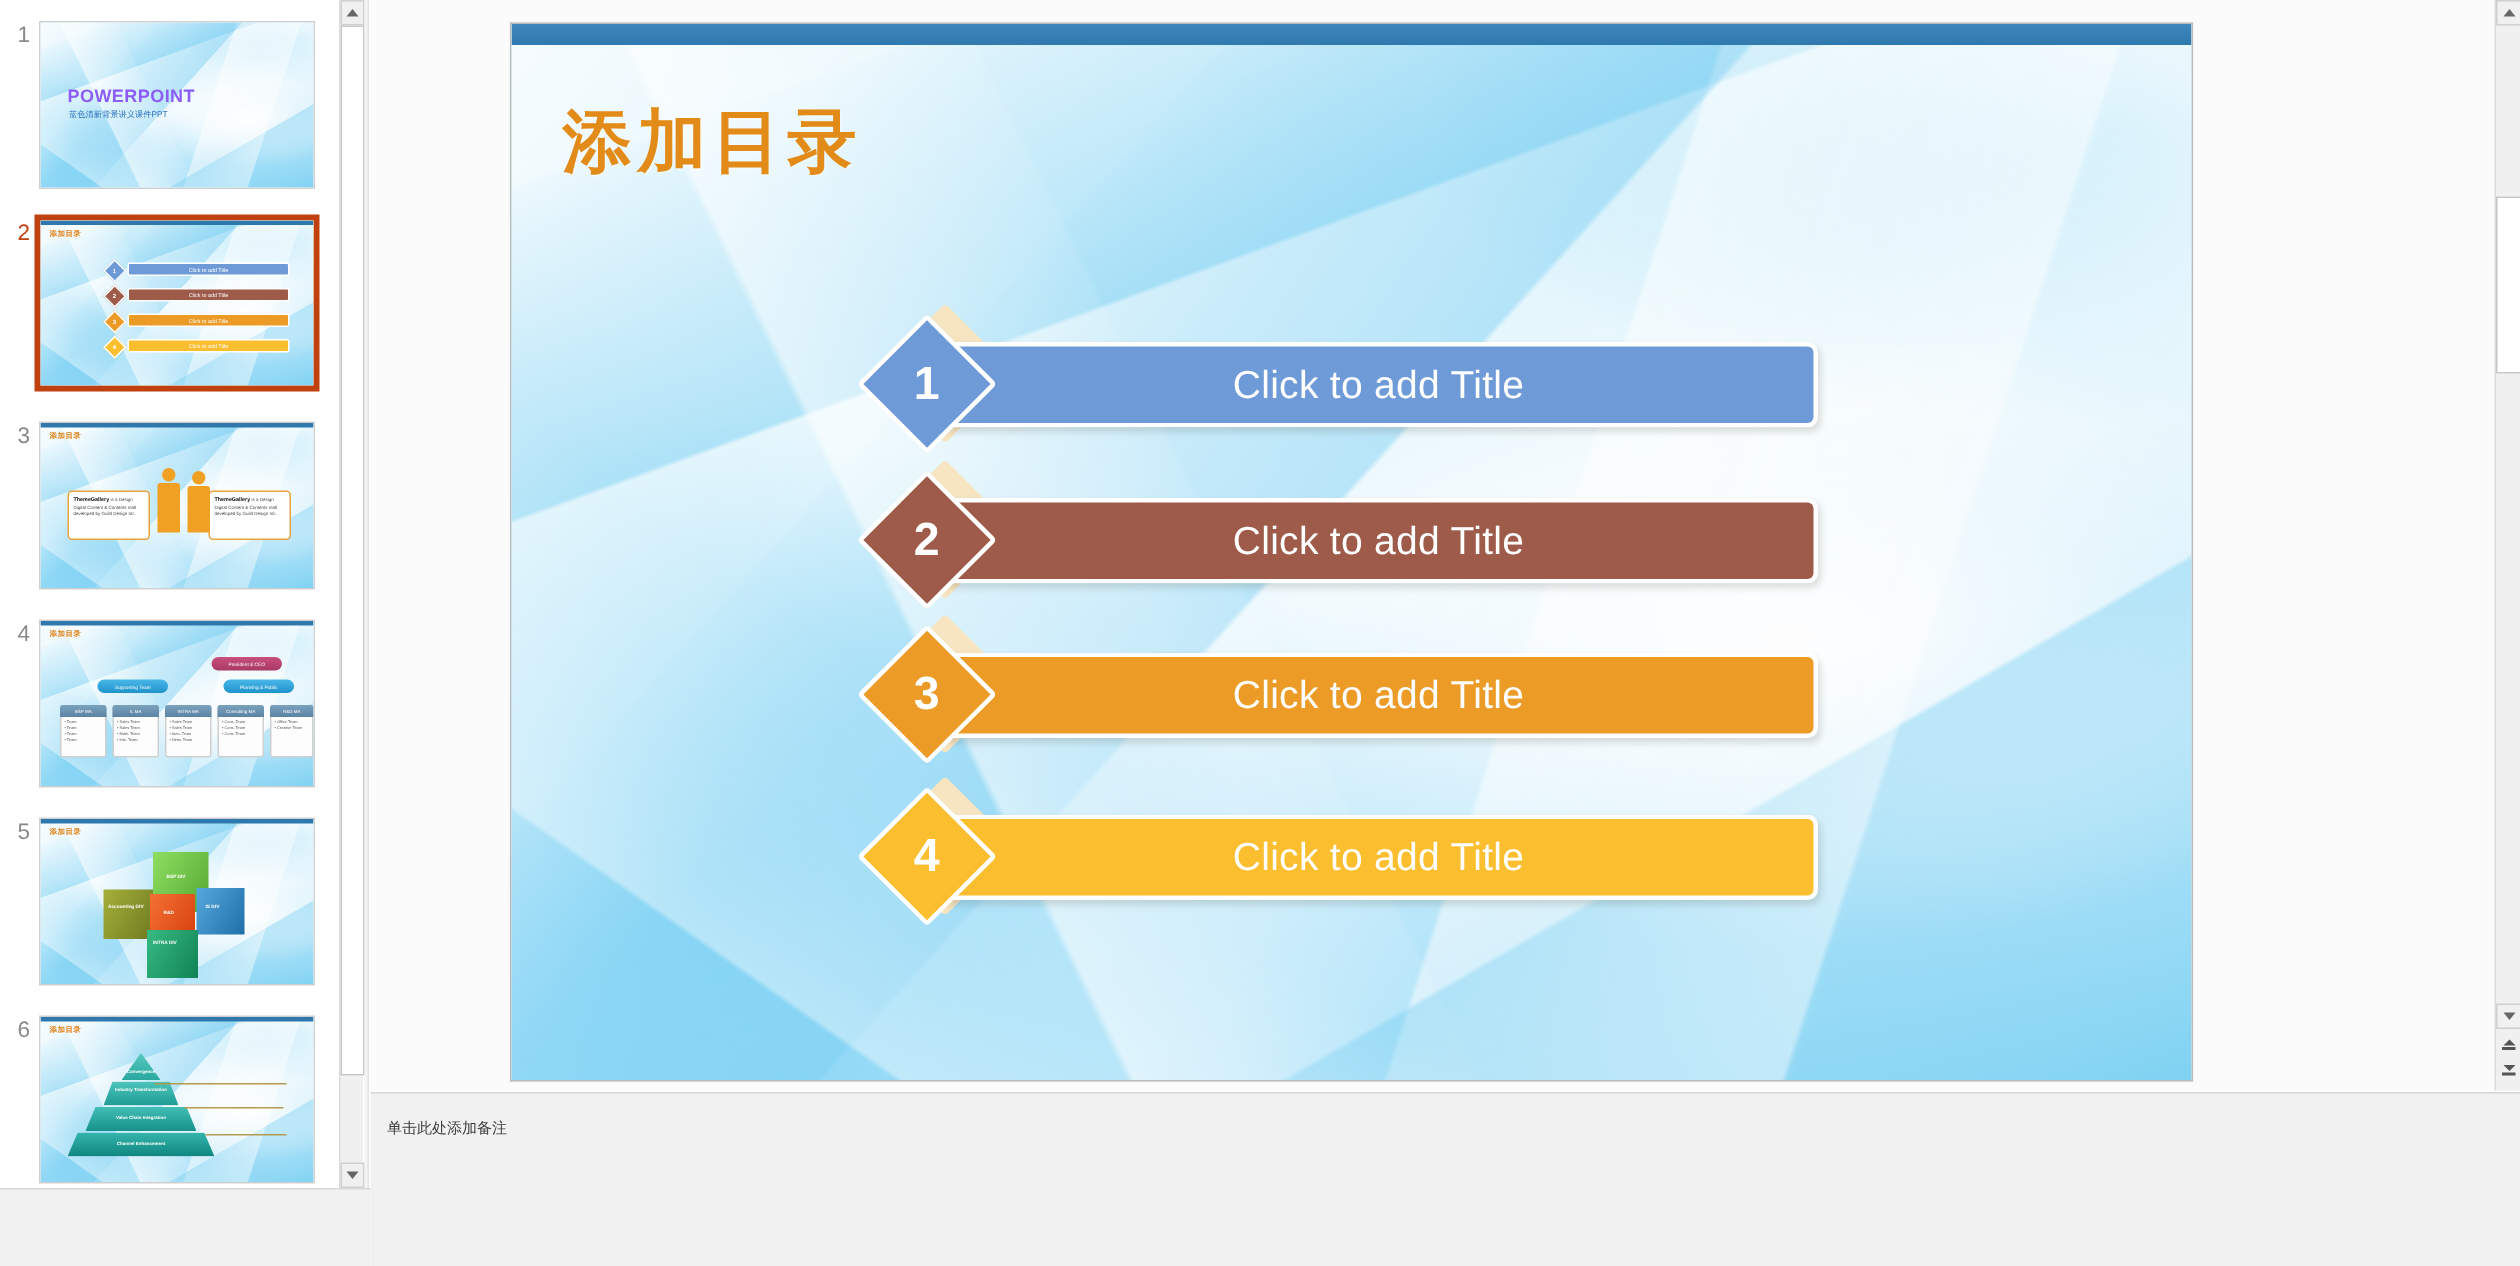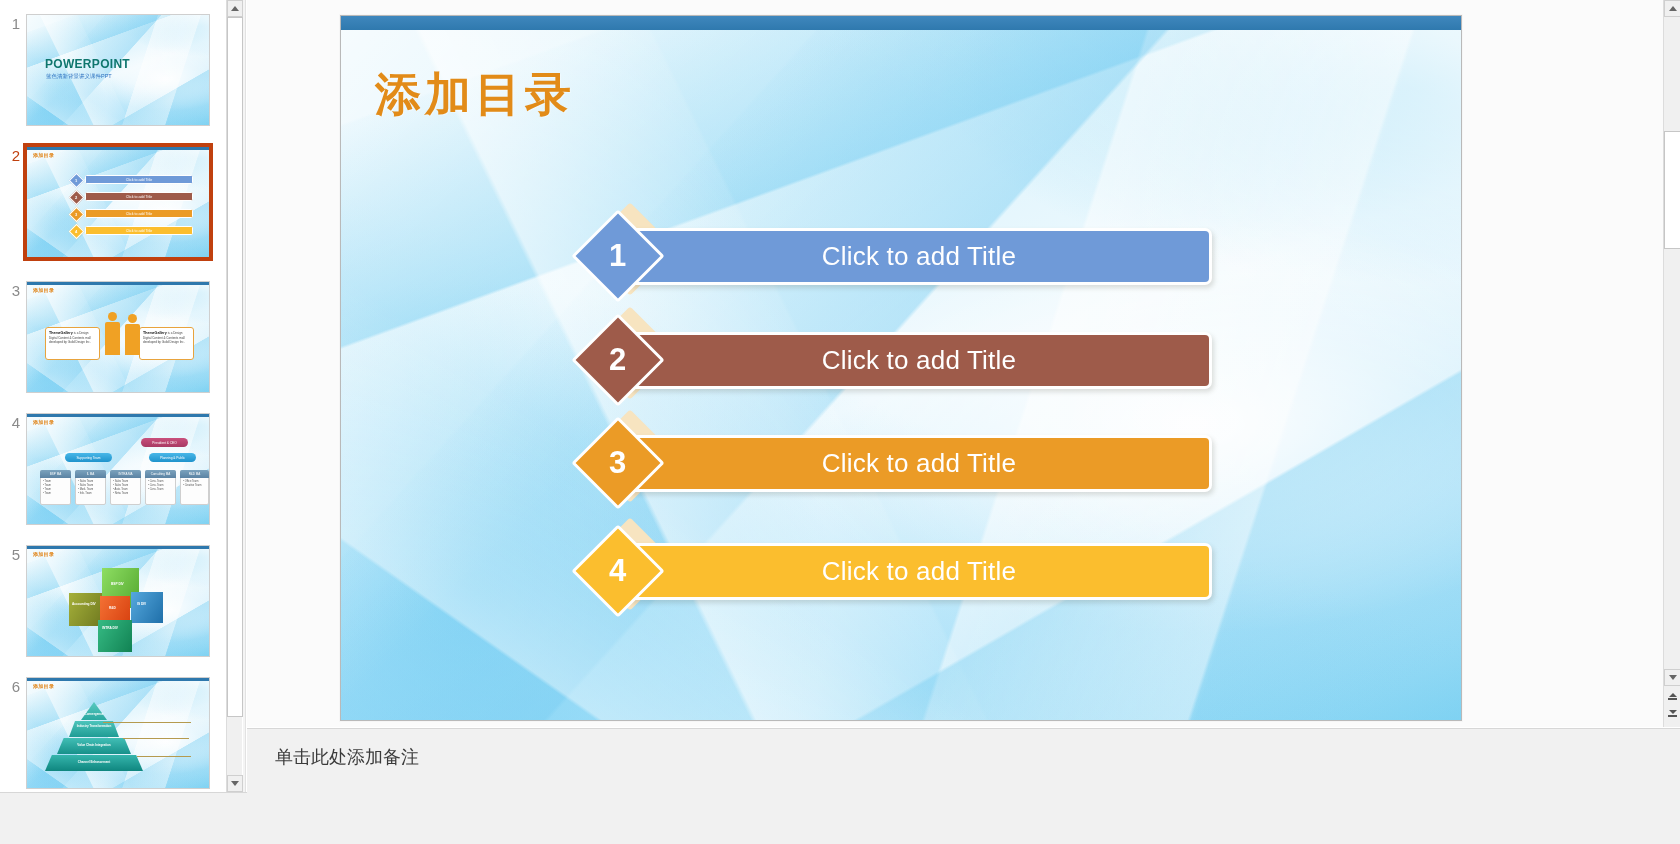--- a/index.html
+++ b/index.html
@@ -99,21 +99,21 @@
     position: absolute; left: 0; right: 0; top: 0;
     height: 3px; background: #2e78ad; z-index: 3;
   }
   .thumb-title {
     position: absolute; left: 6px; top: 5px;
     font-size: 5px; color: #e08214; font-weight: bold;
     letter-spacing: .3px; z-index: 4;
   }
 
   
-  .t1-title { position: absolute; left: 18px; top: 42px; font-size: 12px; font-weight: bold; color: #0f766e; letter-spacing: .3px; z-index: 4;}
+  .t1-title { position: absolute; left: 18px; top: 42px; font-size: 12px; font-weight: bold; color: #8b5cf6; letter-spacing: .3px; z-index: 4;}
   .t1-sub   { position: absolute; left: 19px; top: 58px; font-size: 5.5px; color: #2a6fbf; z-index: 4;}
 
   
   .t2-row { position: absolute; height: 11px; z-index: 4; }
   .t2-bar { position: absolute; left: 14px; top: 0; width: 108px; height: 9px; border-radius: 1.6px; border: .7px solid #fff;
             display:flex; align-items:center; justify-content:center; color:#fff; font-size:3.6px; }
   .t2-dia { position: absolute; left: 0; top: 0; width: 11px; height: 11px; transform: rotate(45deg);
             border: .7px solid #fff; display:flex; align-items:center; justify-content:center; }
   .t2-dia span { transform: rotate(-45deg); color:#fff; font-size:4px; font-weight:bold; }
 
@@ -294,22 +294,22 @@
   
   .notes-pane {
     position: absolute;
     left: 247px; top: 728px;
     width: 1433px; height: 116px;
     background: #f1f1f1;
     border-top: 1px solid #d7d7d7;
   }
   .notes-text {
     position: absolute;
-    left: 28px; top: 16px;
-    font-size: 18px;
+    left: 11px; top: 16px;
+    font-size: 10px;
     color: #3b3b3b;
     font-family: "DejaVu Sans", "Liberation Sans", sans-serif;
   }
   .bottom-strip {
     position: absolute;
     left: 0; top: 792px;
     width: 247px; height: 52px;
     background: #f1f1f1;
     border-top: 1px solid #d7d7d7;
   }

